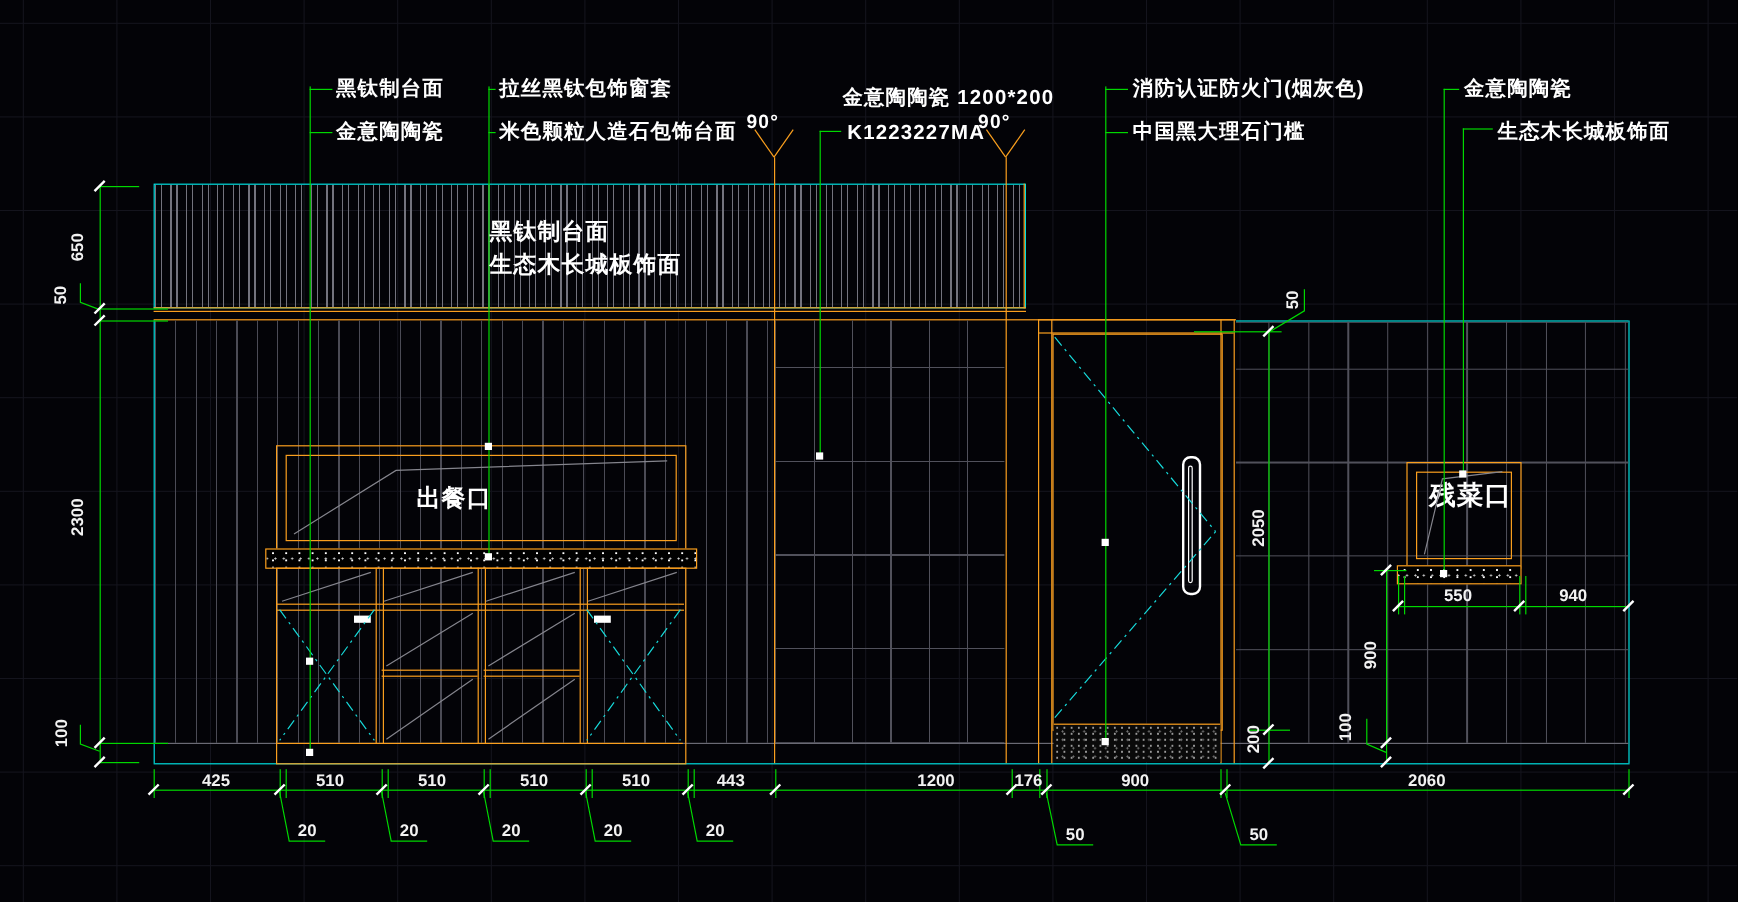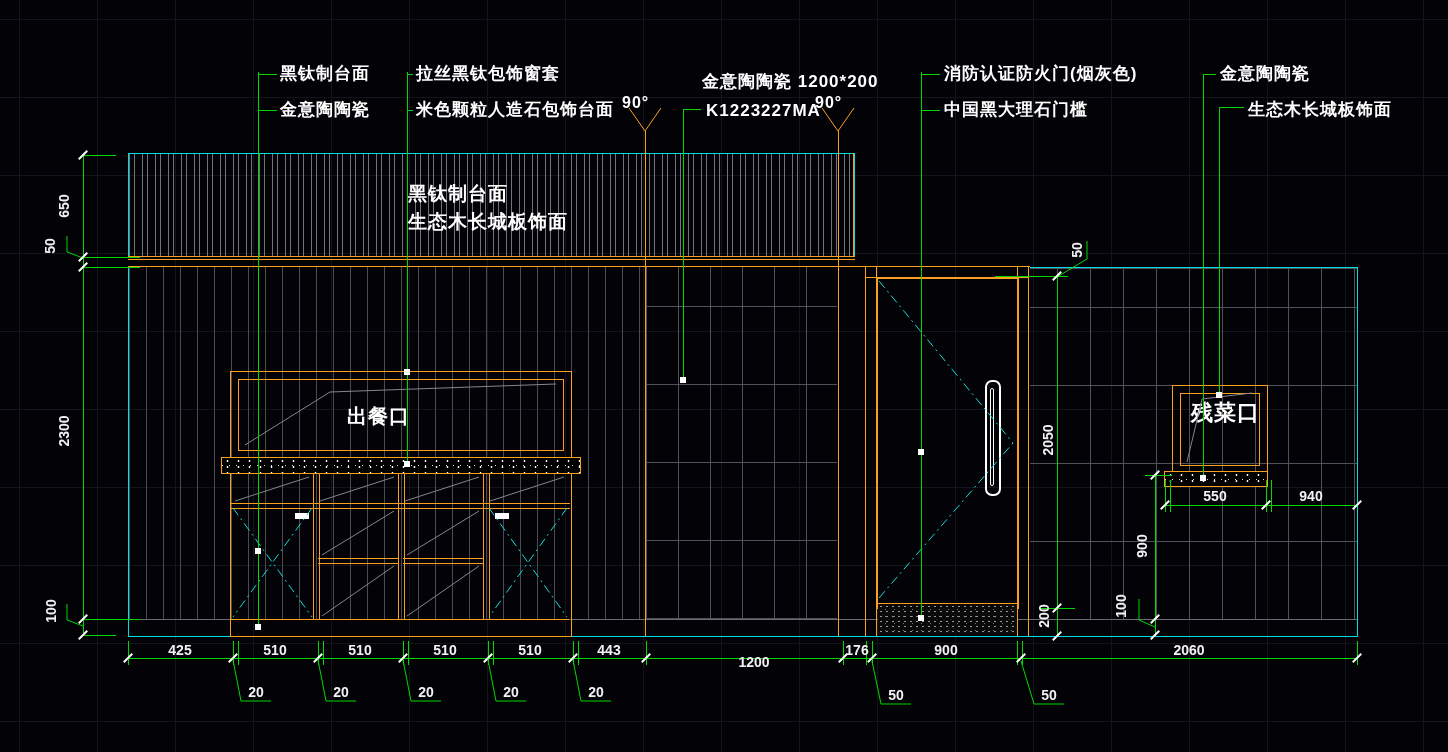--- a/index.html
+++ b/index.html
@@ -219,21 +219,21 @@
   <div class="tick" style="left:866px;top:657px;"></div>
   <div class="tick" style="left:1015px;top:657px;"></div>
   <div class="tick" style="left:1351px;top:657px;"></div>
 
   <div class="dim" style="left:150px;top:642px;width:60px;">425</div>
   <div class="dim" style="left:245px;top:642px;width:60px;">510</div>
   <div class="dim" style="left:330px;top:642px;width:60px;">510</div>
   <div class="dim" style="left:415px;top:642px;width:60px;">510</div>
   <div class="dim" style="left:500px;top:642px;width:60px;">510</div>
   <div class="dim" style="left:579px;top:642px;width:60px;">443</div>
-  <div class="dim" style="left:724px;top:642px;width:60px;margin-top:12px;">1200</div>
+  <div class="dim" style="left:750px;top:642px;width:60px;">1200</div>
   <div class="dim" style="left:827px;top:642px;width:60px;">176</div>
   <div class="dim" style="left:916px;top:642px;width:60px;">900</div>
   <div class="dim" style="left:1159px;top:642px;width:60px;">2060</div>
 
   <div class="dim" style="left:243px;top:684px;width:26px;">20</div>
   <div class="dim" style="left:328px;top:684px;width:26px;">20</div>
   <div class="dim" style="left:413px;top:684px;width:26px;">20</div>
   <div class="dim" style="left:498px;top:684px;width:26px;">20</div>
   <div class="dim" style="left:583px;top:684px;width:26px;">20</div>
   <div class="dim" style="left:883px;top:687px;width:26px;">50</div>

